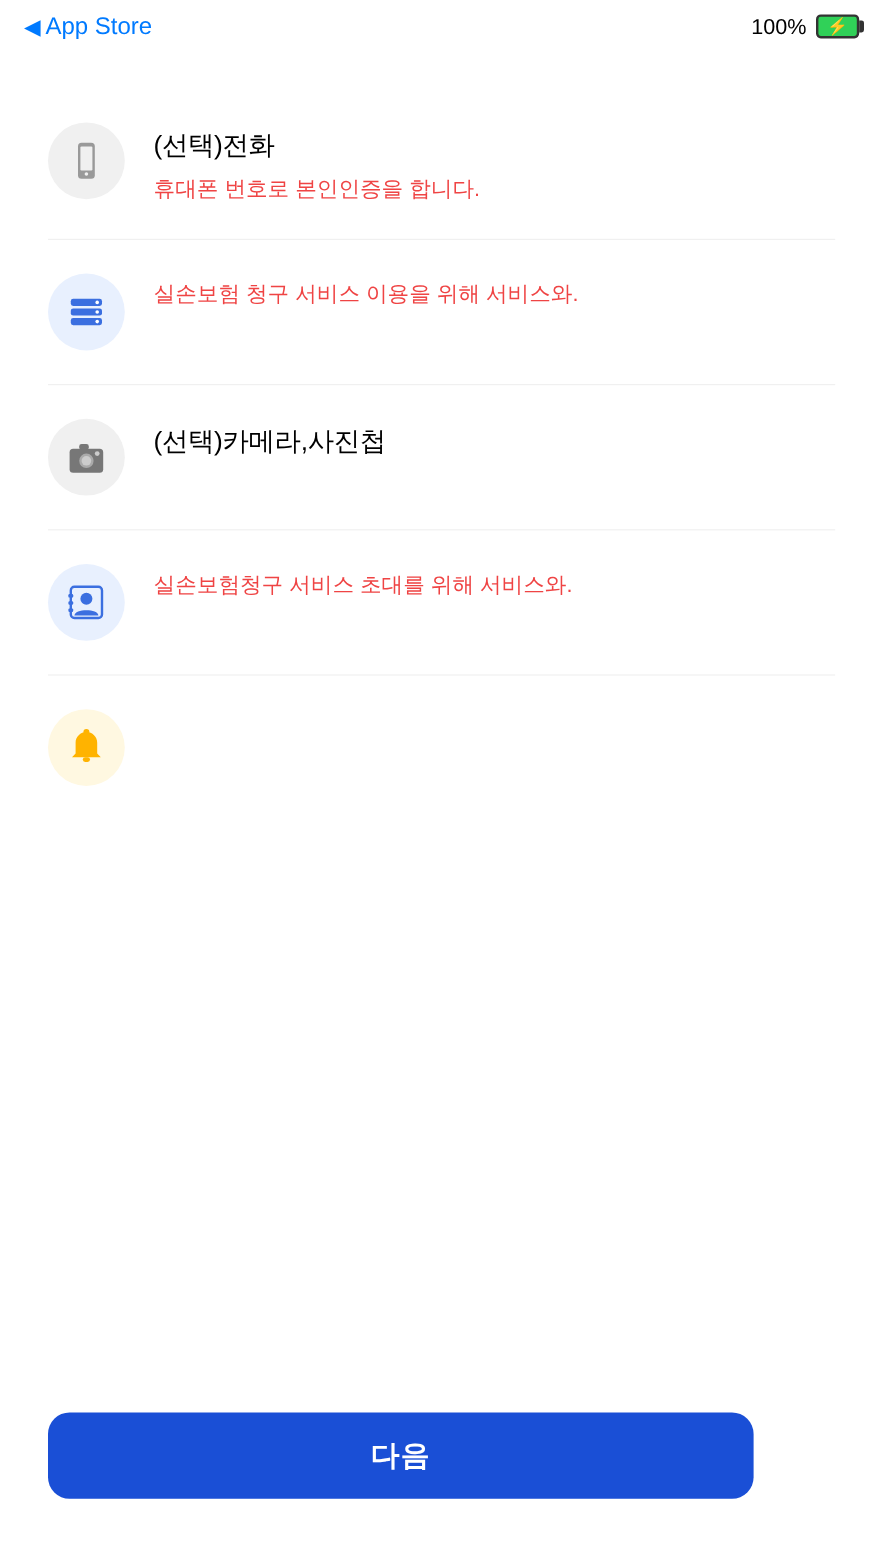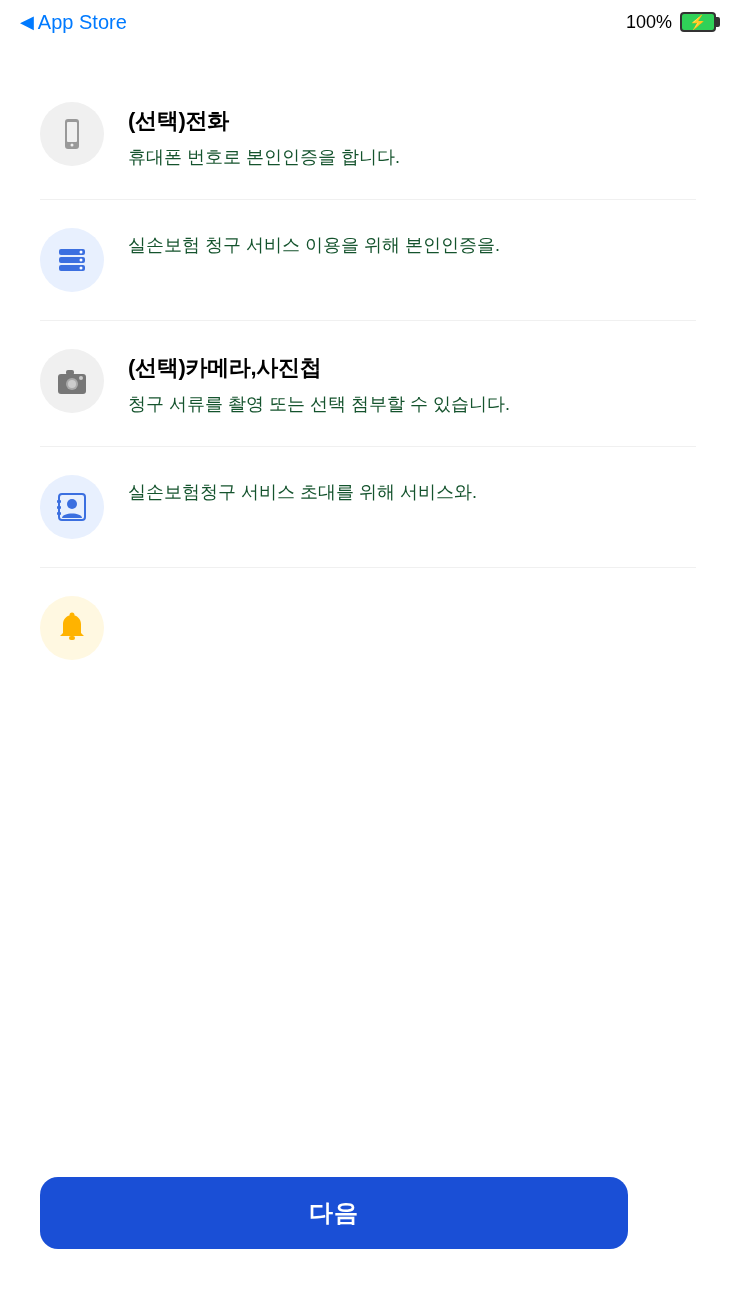--- a/index.html
+++ b/index.html
@@ -109,28 +109,28 @@
     .icon-svg {
       width: 34px;
       height: 34px;
     }
     .permission-text {
       flex: 1;
       padding-top: 4px;
     }
     .permission-title {
       font-size: 22px;
-      font-weight: 700;
+      font-weight: 400;
       color: #000;
       margin-bottom: 8px;
       letter-spacing: -0.3px;
     }
     .permission-desc {
       font-size: 18px;
-      color: #14532d;
+      color: #ef4444;
       line-height: 1.5;
     }
     .next-button-container {
       position: fixed;
       bottom: 0;
       left: 0;
       width: 668px;
       padding: 20px 40px 40px 40px;
       background: #fff;
     }
@@ -186,37 +186,36 @@
         <svg class="icon-svg" viewBox="0 0 34 34" fill="none">
           <rect x="4" y="6" width="26" height="6" rx="2" fill="#3B6FE0"></rect>
           <rect x="4" y="14" width="26" height="6" rx="2" fill="#3B6FE0"></rect>
           <rect x="4" y="22" width="26" height="6" rx="2" fill="#3B6FE0"></rect>
           <circle cx="26" cy="9" r="1.5" fill="#fff"></circle>
           <circle cx="26" cy="17" r="1.5" fill="#fff"></circle>
           <circle cx="26" cy="25" r="1.5" fill="#fff"></circle>
         </svg>
       </div>
       <div class="permission-text">
-        <div class="permission-desc">실손보험 청구 서비스 이용을 위해 본인인증을.</div>
+        <div class="permission-desc">실손보험 청구 서비스 이용을 위해 서비스와.</div>
       </div>
     </div>
 
     <div class="permission-item">
       <div class="icon-circle">
         <svg class="icon-svg" viewBox="0 0 34 34" fill="none">
           <rect x="3" y="10" width="28" height="20" rx="3" fill="#777"></rect>
           <circle cx="17" cy="20" r="6" fill="#aaa"></circle>
           <circle cx="17" cy="20" r="4" fill="#ccc"></circle>
           <rect x="11" y="6" width="8" height="5" rx="2" fill="#777"></rect>
           <circle cx="26" cy="14" r="2" fill="#ccc"></circle>
         </svg>
       </div>
       <div class="permission-text">
         <div class="permission-title">(선택)카메라,사진첩</div>
-        <div class="permission-desc">청구 서류를 촬영 또는 선택 첨부할 수 있습니다.</div>
       </div>
     </div>
 
     <div class="permission-item">
       <div class="icon-circle blue-bg">
         <svg class="icon-svg" viewBox="0 0 34 34" fill="none">
           <rect x="4" y="4" width="26" height="26" rx="3" fill="#e8f0fe"></rect>
           <rect x="4" y="4" width="26" height="26" rx="3" stroke="#3B6FE0" stroke-width="2" fill="none"></rect>
           <circle cx="17" cy="14" r="5" fill="#3B6FE0"></circle>
           <path d="M7 28 C7 22 27 22 27 28" fill="#3B6FE0"></path>

